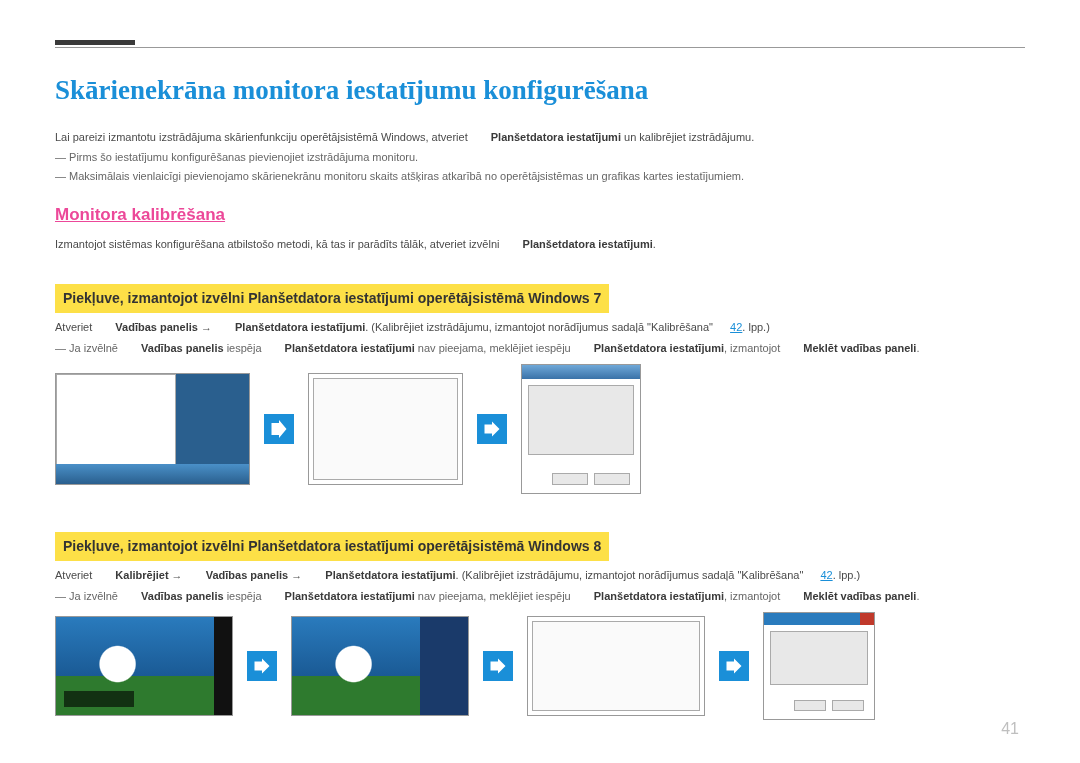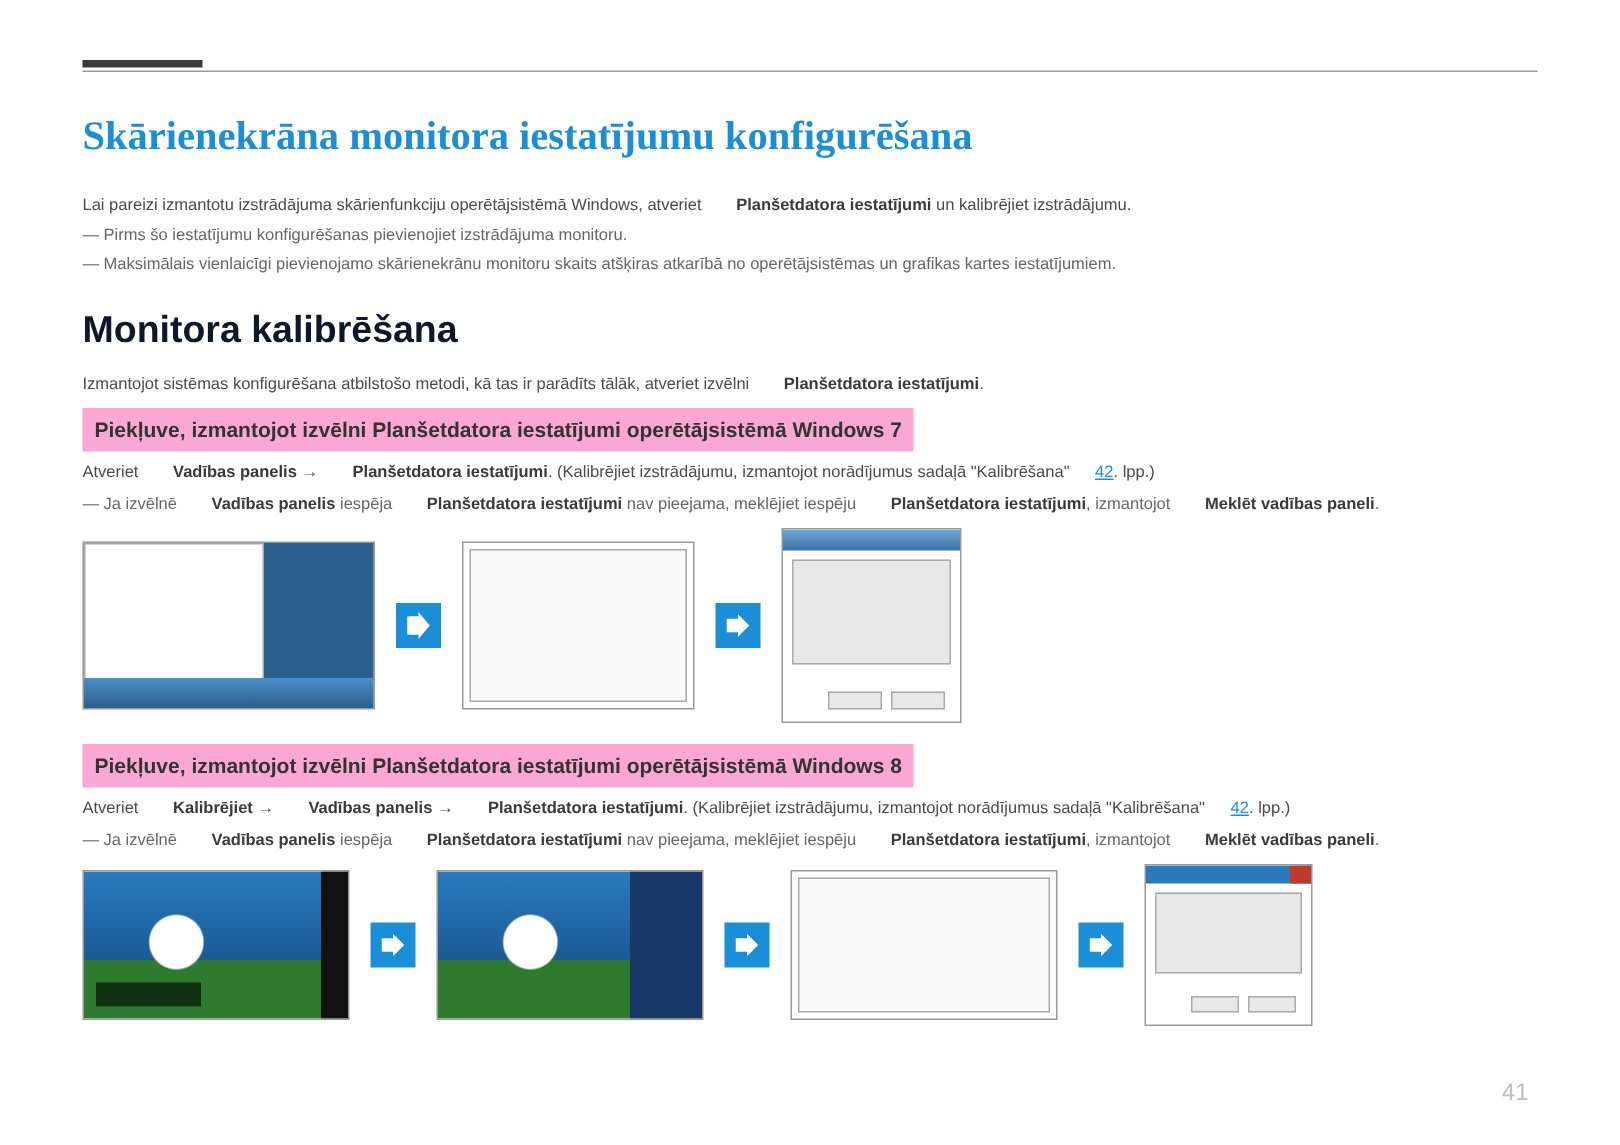--- a/index.html
+++ b/index.html
@@ -25,32 +25,33 @@
     margin-bottom: 22px;
   }
   h1 {
     color: #1a8fd8;
     font-size: 27px;
     font-weight: 600;
     margin-bottom: 18px;
     font-family: Liberation Serif, serif;
   }
   h2 {
-    color: #0f172a;
-    font-size: 25px;
+    color: #ec4899;
+    font-size: 17px;
     font-weight: 600;
     margin: 18px 0 8px 0;
+    text-decoration: underline;
   }
   .band {
-    background: #f9a8d4;
+    background: #fde047;
     color: #333;
     font-weight: 600;
     font-size: 14px;
     padding: 4px 8px;
-    margin: 4px 0 6px 0;
+    margin: 28px 0 6px 0;
     display: inline-block;
   }
   p { margin-bottom: 4px; }
   .dash-item {
     margin: 2px 0 2px 0;
     color: #666;
   }
   .dash-item::before {
     content: "― ";
     color: #666;

